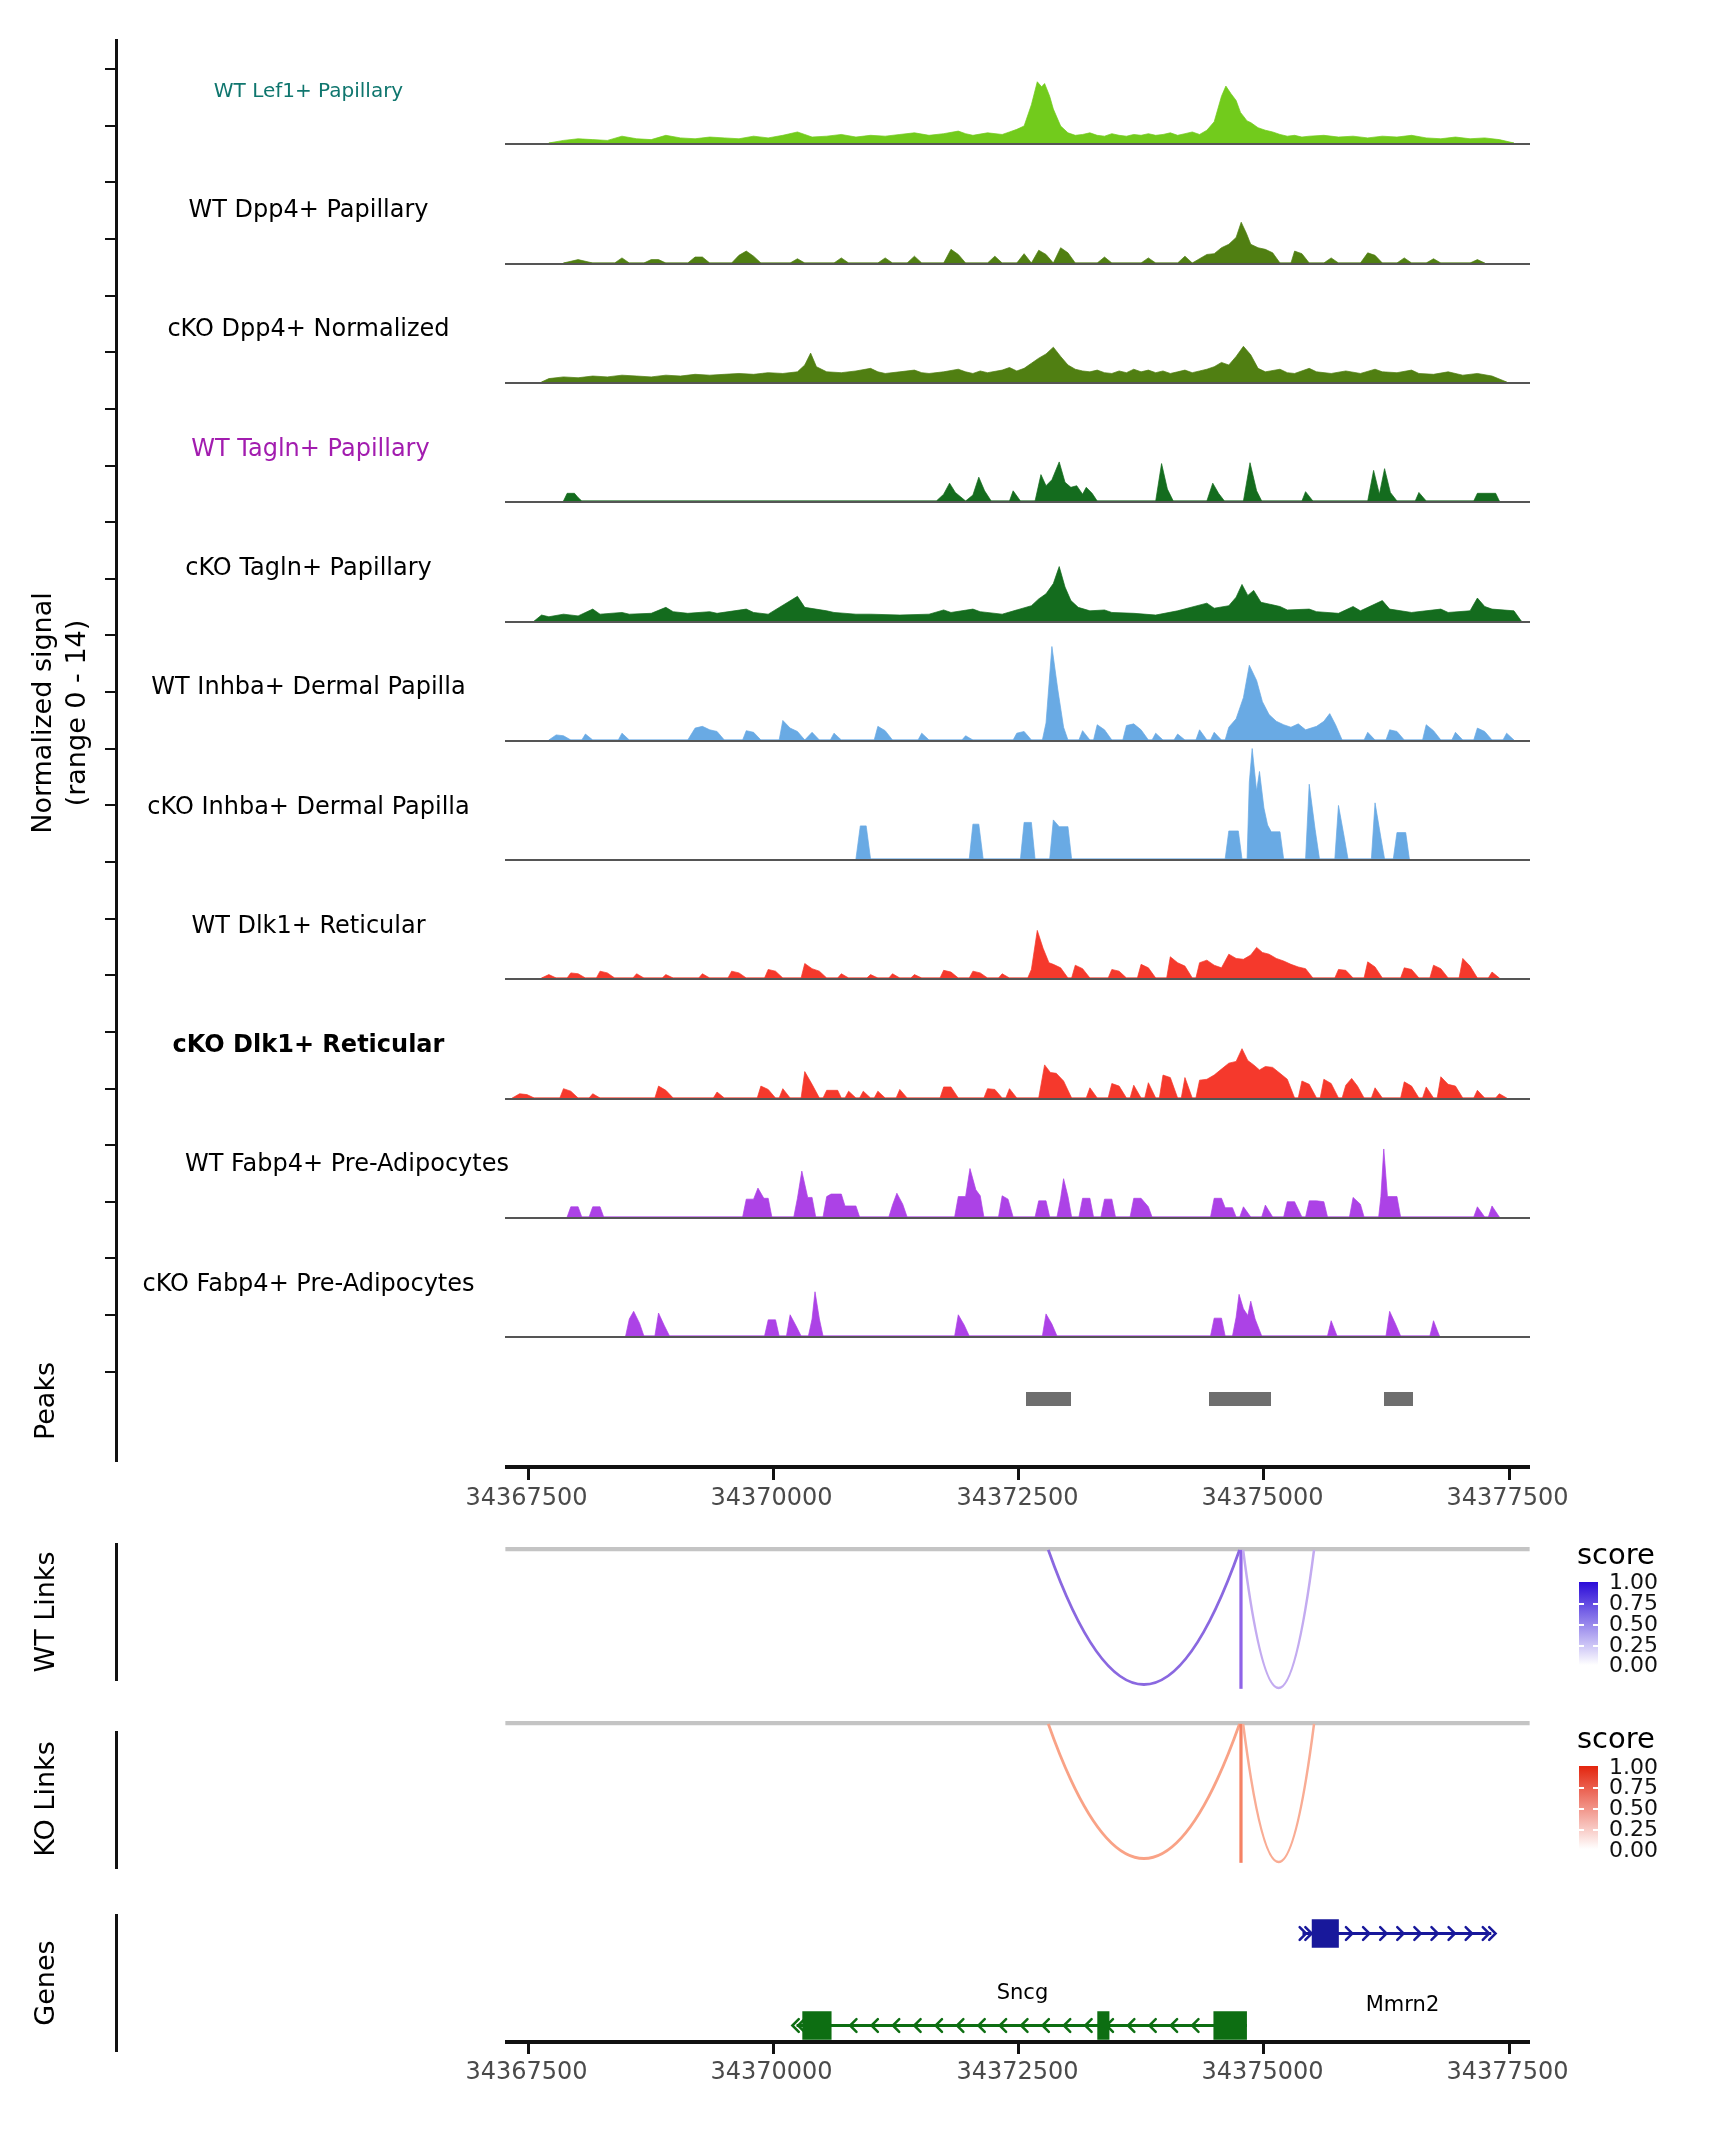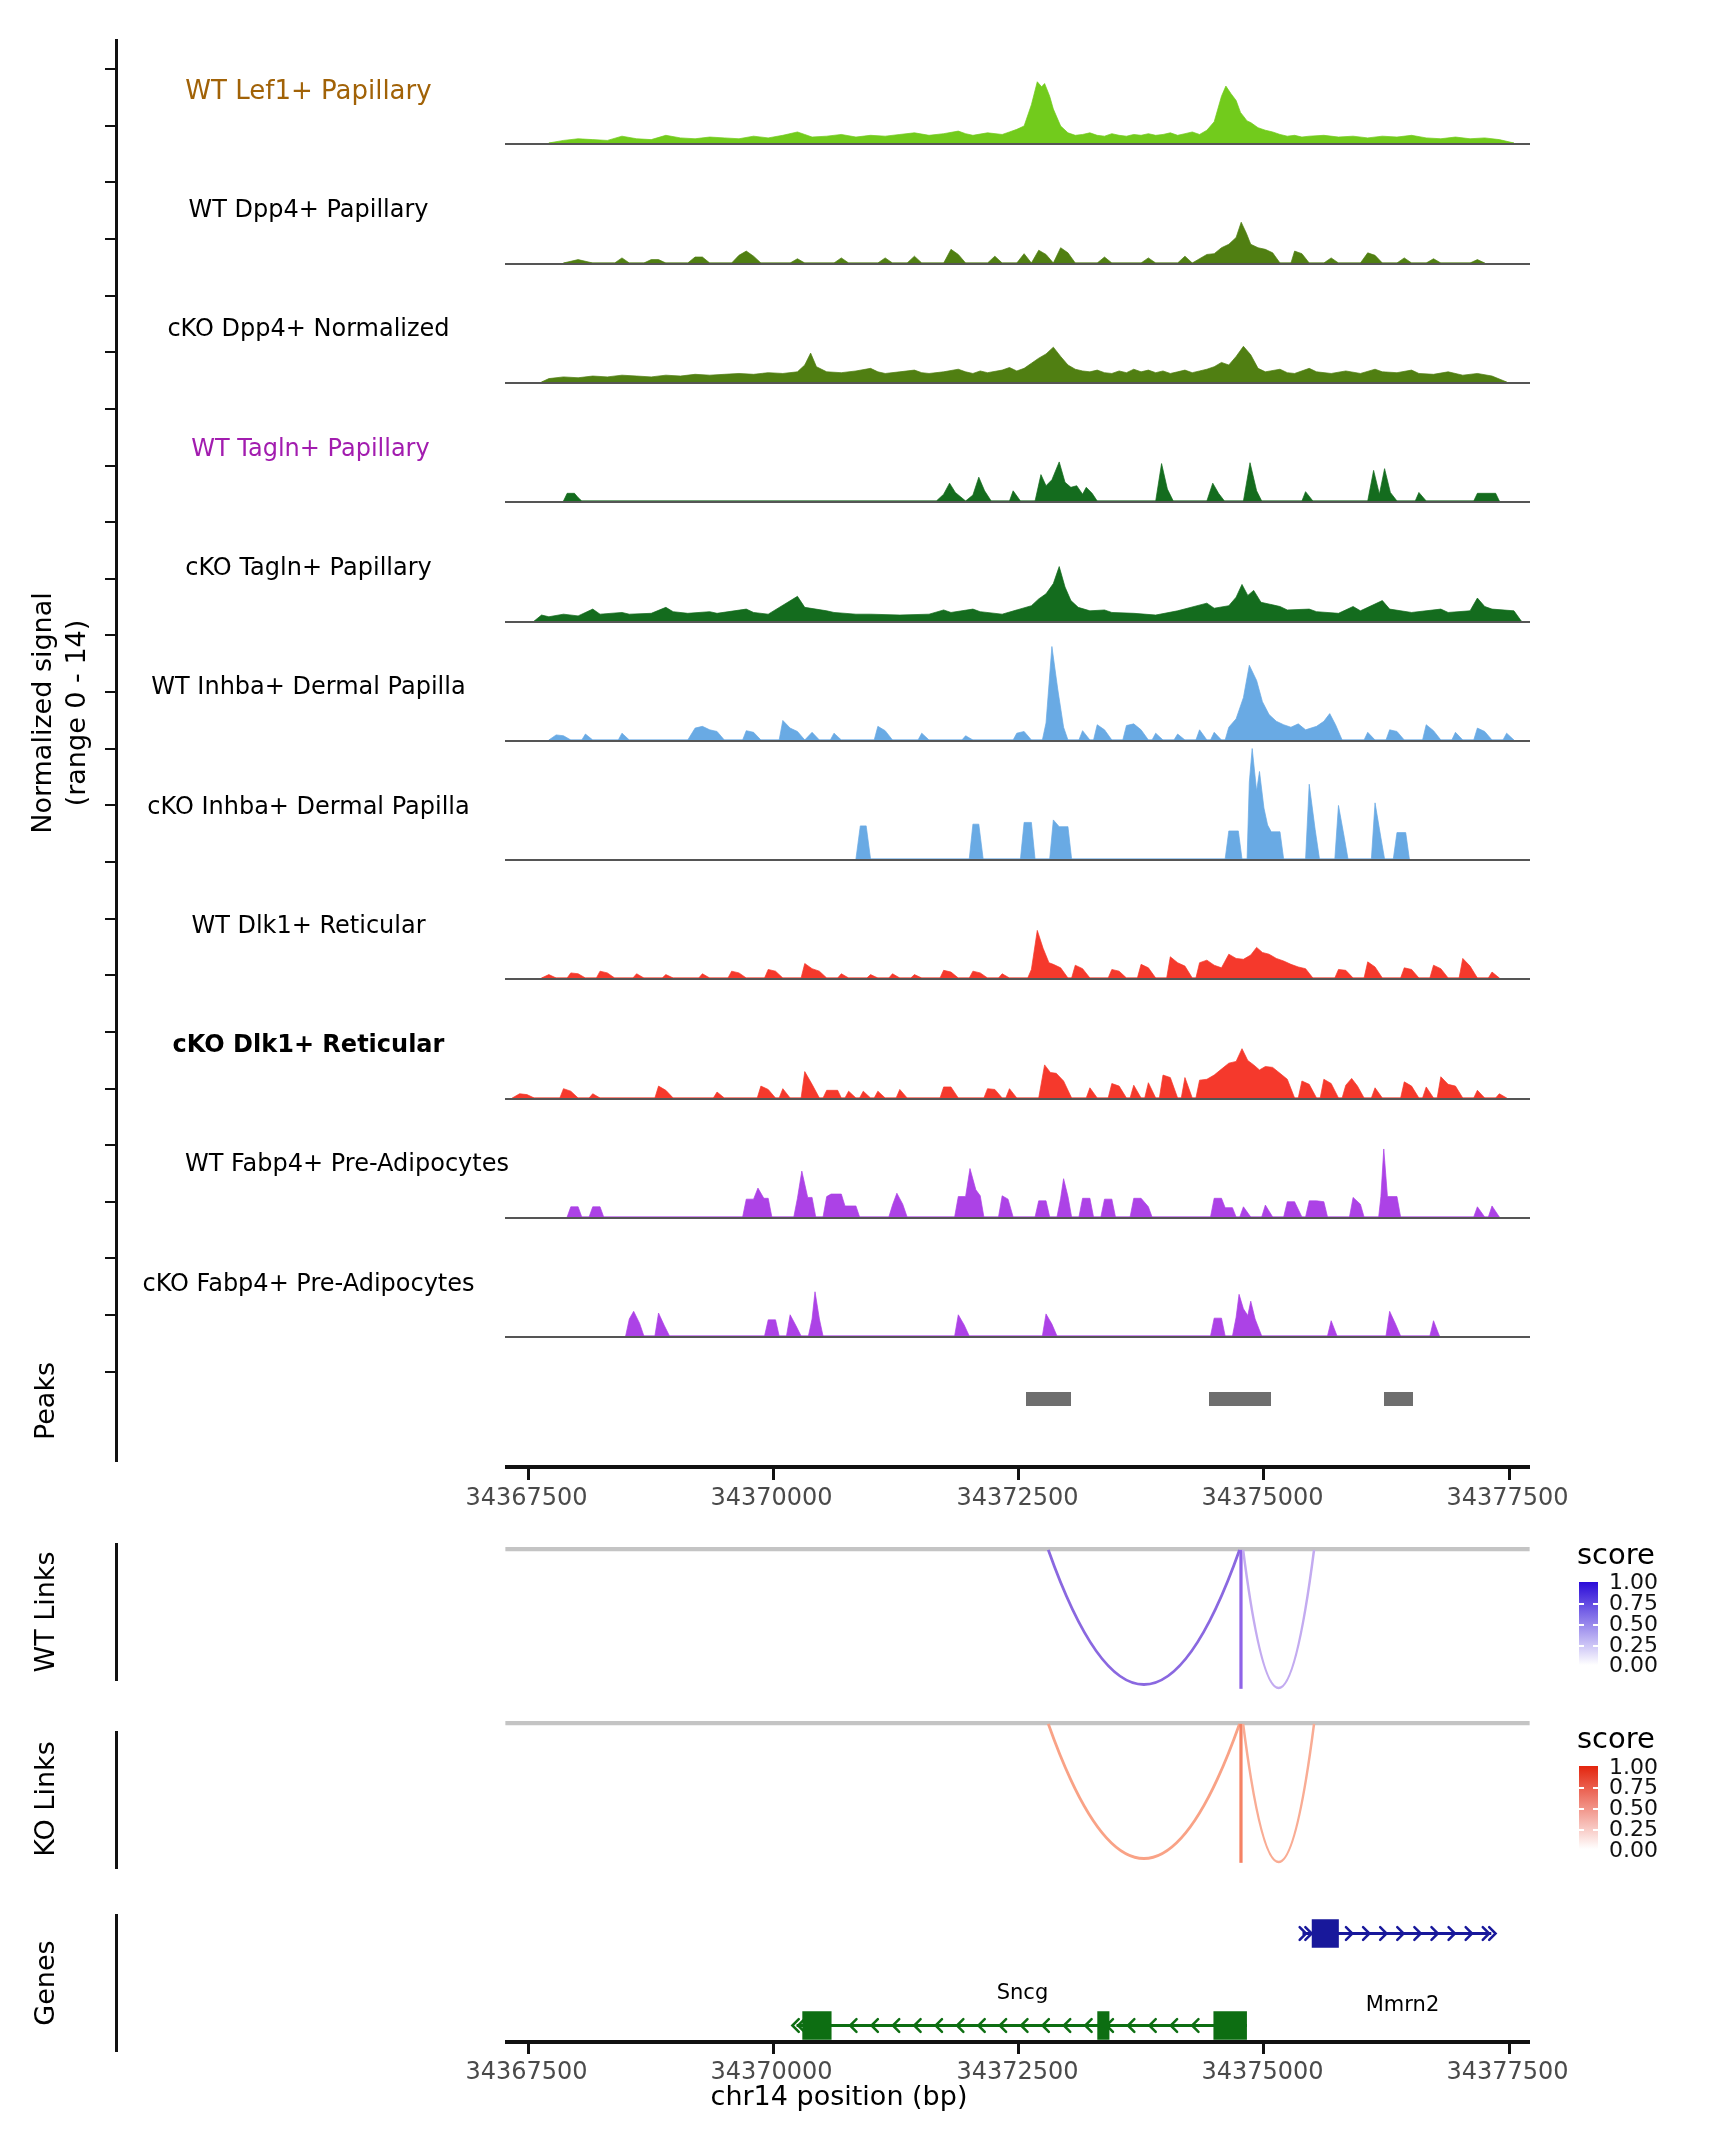--- a/index.html
+++ b/index.html
@@ -23,24 +23,23 @@
   <div class="rot" style="left:44px;top:1612px;font-size:27px;">WT Links</div>
   <div class="rot" style="left:44px;top:1799px;font-size:27px;">KO Links</div>
   <div class="rot" style="left:44px;top:1983px;font-size:27px;">Genes</div>
 
   <div class="lbl" style="left:1577px;top:1537px;font-size:29px;">score</div>
   <div class="lbl" style="left:1577px;top:1721px;font-size:29px;">score</div>
 
   <div class="lbl" style="left:1331px;top:1992px;width:143px;text-align:center;font-size:21px;">Mmrn2</div>
   <div class="lbl" style="left:951px;top:1980px;width:143px;text-align:center;font-size:21px;">Sncg</div>
 
-  <div class="lbl" style="left:545px;top:2080px;width:588px;text-align:center;font-size:27px;">chr14 position (bp)</div>
 
   <div id="gen">
-      <div style="position: absolute; left: 108px; top: 74px; width: 401px; height: 32px; text-align: center; font-size: 26px; color: #a16207; line-height: 32px;">WT Lef1+ Papillary</div>
+      <div style="position: absolute; left: 108px; top: 74px; width: 401px; height: 32px; text-align: center; font-size: 20px; color: #0f766e; line-height: 32px;">WT Lef1+ Papillary</div>
       <svg width="1025" height="119" style="position: absolute; left: 505px; top: 24.4px;" viewBox="0 0 1430 166">
         <path d="M61.2,166 L61.2,166.0 L81.6,162.4 L102.0,160.1 L122.4,161.3 L142.8,162.4 L163.2,156.5 L183.6,160.1 L204.0,161.3 L224.4,155.3 L244.8,158.9 L265.2,160.1 L285.6,157.7 L306.0,158.9 L326.4,160.1 L346.8,156.5 L367.2,158.9 L387.6,155.3 L408.0,150.6 L418.2,154.1 L428.4,157.7 L448.8,156.5 L469.2,154.1 L489.6,157.7 L510.0,155.3 L530.4,156.5 L550.8,154.1 L571.2,151.8 L591.6,155.3 L612.0,153.0 L632.4,149.4 L642.6,153.0 L652.8,155.3 L673.2,151.8 L693.6,154.1 L703.8,150.6 L714.0,147.0 L724.2,142.3 L734.4,112.6 L742.6,80.6 L748.7,87.7 L752.8,83.0 L759.9,100.8 L765.0,118.6 L775.2,142.3 L785.4,151.8 L795.6,155.3 L805.8,154.1 L816.0,151.8 L826.2,155.3 L836.4,156.5 L846.6,153.0 L856.8,155.3 L867.0,156.5 L877.2,154.1 L887.4,155.3 L897.6,153.0 L907.8,155.3 L918.0,154.1 L928.2,151.8 L938.4,155.3 L948.6,153.0 L958.8,150.6 L969.0,154.1 L979.2,148.2 L989.4,136.4 L999.6,100.8 L1005.7,86.6 L1012.9,97.2 L1020.0,106.7 L1026.1,123.3 L1035.3,135.2 L1040.4,137.5 L1050.6,144.7 L1060.8,148.2 L1071.0,150.6 L1081.2,154.1 L1091.4,156.5 L1101.6,155.3 L1111.8,157.7 L1122.0,156.5 L1142.4,155.3 L1162.8,157.7 L1183.2,156.5 L1203.6,158.9 L1224.0,156.5 L1244.4,157.7 L1264.8,155.3 L1285.2,158.9 L1305.6,160.1 L1326.0,157.7 L1346.4,160.1 L1366.8,158.9 L1387.2,161.3 L1407.6,166.0 L1407.6,166 Z" fill="#72CB1C" stroke="#72CB1C" stroke-width="1"></path>
       </svg>
       <div style="position: absolute; left: 505px; top: 143px; width: 1025px; height: 1.8px; background: rgb(85, 85, 85);"></div>
       <div style="position: absolute; left: 108px; top: 193px; width: 401px; height: 32px; text-align: center; font-size: 24px; color: rgb(0, 0, 0); line-height: 32px;">WT Dpp4+ Papillary</div>
       <svg width="1025" height="119" style="position: absolute; left: 505px; top: 144px;" viewBox="0 0 1430 166">
         <path d="M81.6,166 L81.6,166.0 L102.0,161.3 L122.4,166.0 L153.0,166.0 L163.2,158.9 L173.4,166.0 L193.8,166.0 L204.0,161.3 L214.2,161.3 L224.4,166.0 L255.0,166.0 L265.2,157.7 L275.4,157.7 L285.6,166.0 L316.2,166.0 L326.4,155.3 L336.6,149.4 L346.8,156.5 L357.0,166.0 L397.8,166.0 L408.0,160.1 L418.2,166.0 L459.0,166.0 L469.2,158.9 L479.4,166.0 L520.2,166.0 L530.4,158.9 L540.6,166.0 L561.0,166.0 L571.2,156.5 L581.4,166.0 L612.0,166.0 L622.2,147.0 L632.4,154.1 L642.6,166.0 L673.2,166.0 L683.4,156.5 L693.6,166.0 L714.0,166.0 L724.2,153.0 L734.4,166.0 L744.6,148.2 L754.8,154.1 L765.0,166.0 L775.2,144.7 L785.4,151.8 L795.6,166.0 L826.2,166.0 L836.4,157.7 L846.6,166.0 L887.4,166.0 L897.6,158.9 L907.8,166.0 L938.4,166.0 L948.6,156.5 L958.8,166.0 L979.2,154.1 L989.4,153.0 L999.6,144.7 L1009.8,139.9 L1020.0,130.4 L1027.1,109.1 L1034.3,124.5 L1040.4,139.9 L1050.6,144.7 L1060.8,147.0 L1071.0,151.8 L1081.2,166.0 L1096.5,166.0 L1101.6,149.4 L1111.8,153.0 L1122.0,166.0 L1142.4,166.0 L1152.6,158.9 L1162.8,166.0 L1193.4,166.0 L1203.6,151.8 L1213.8,155.3 L1224.0,166.0 L1244.4,166.0 L1254.6,158.9 L1264.8,166.0 L1285.2,166.0 L1295.4,160.1 L1305.6,166.0 L1346.4,166.0 L1356.6,161.3 L1366.8,166.0 L1366.8,166 Z" fill="#507F12" stroke="#507F12" stroke-width="1"></path>
       </svg>
       <div style="position: absolute; left: 505px; top: 263px; width: 1025px; height: 1.8px; background: rgb(85, 85, 85);"></div>
       <div style="position: absolute; left: 108px; top: 312px; width: 401px; height: 32px; text-align: center; font-size: 24px; color: rgb(0, 0, 0); line-height: 32px;">cKO Dpp4+ Normalized</div>

